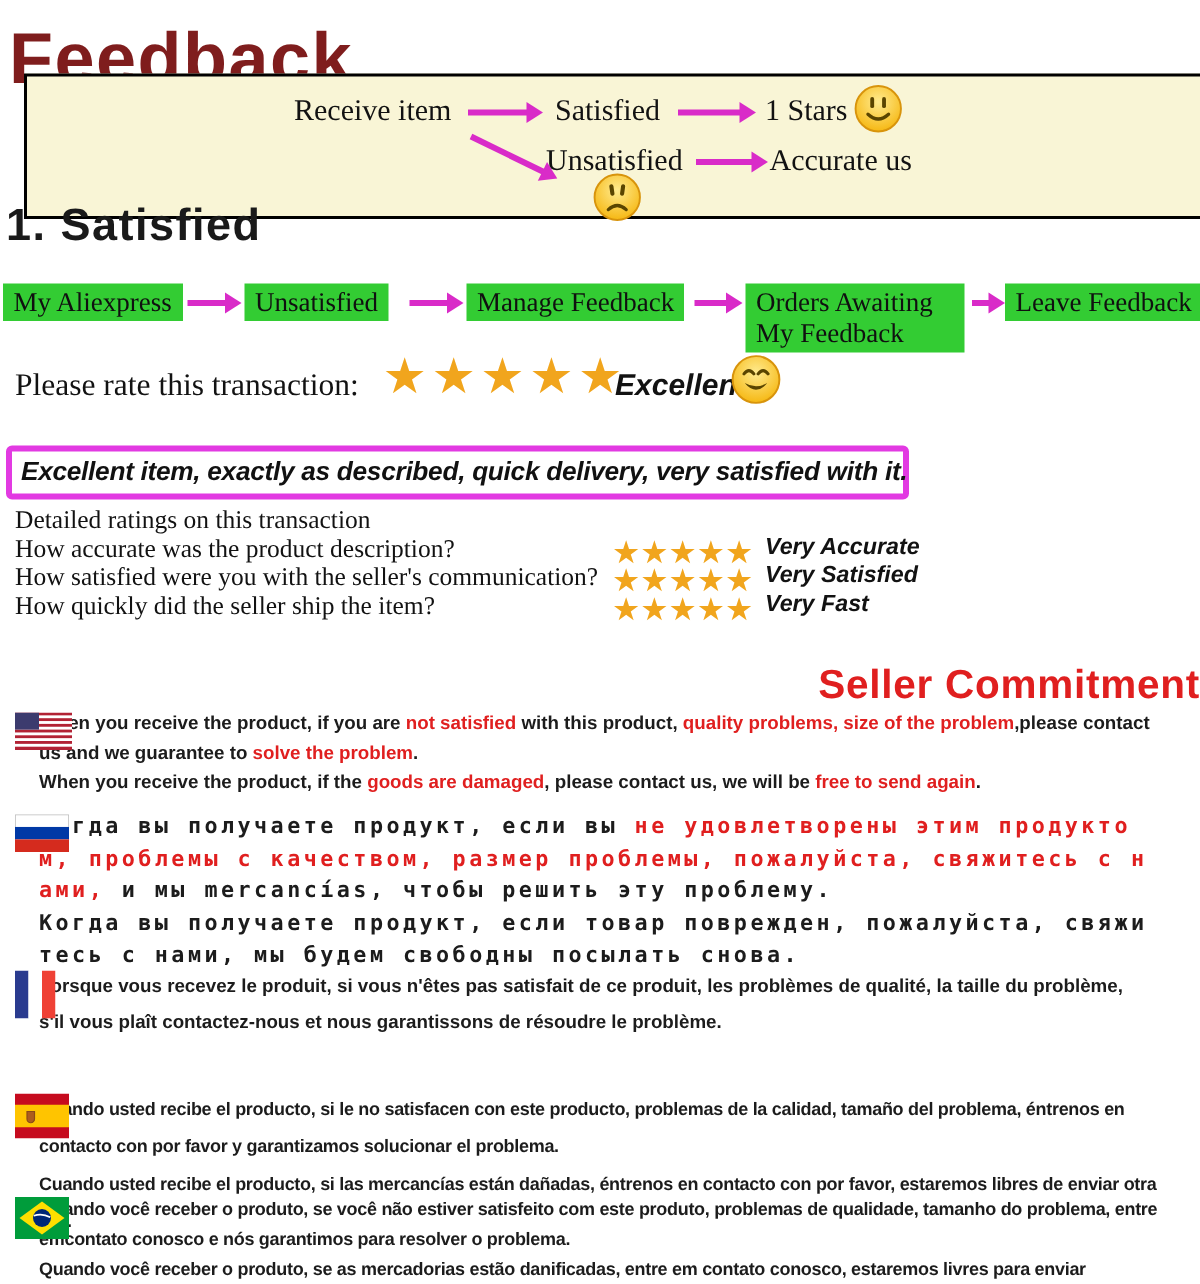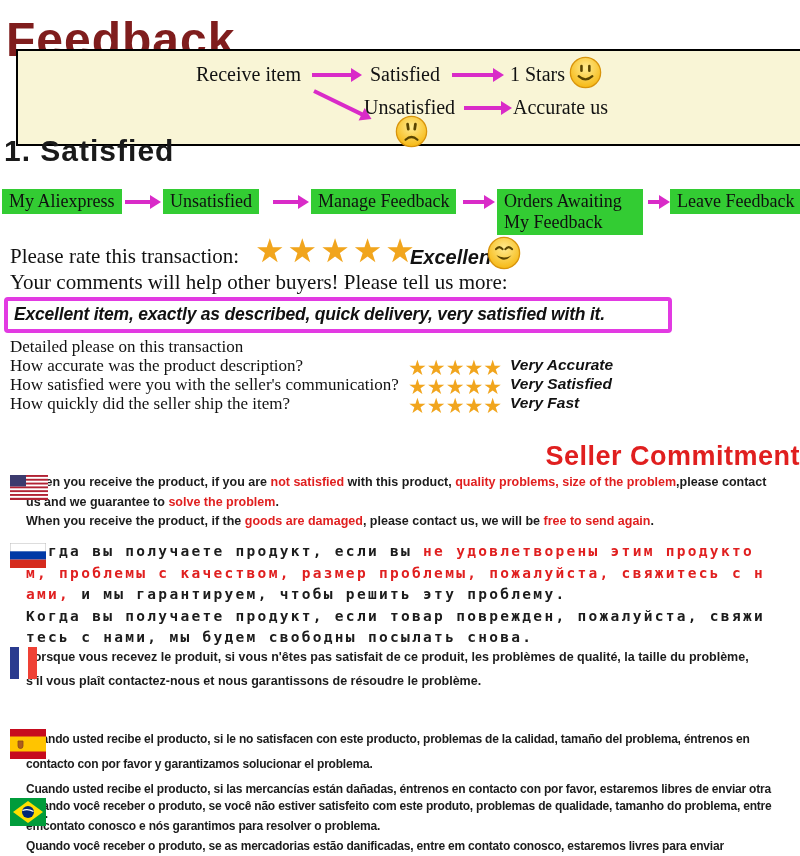--- a/index.html
+++ b/index.html
@@ -34,21 +34,21 @@
   .step{position:absolute;top:2px;background:var(--green);color:#101010;
         font-size:18px;line-height:21px;padding:2px 7px;white-space:nowrap;}
   .step.wrap{white-space:normal;}
 
   .serif21{position:absolute;font-size:21px;white-space:nowrap;}
   .bigstars{position:absolute;font-size:33px;letter-spacing:3px;color:var(--gold);
             font-family:"DejaVu Sans",sans-serif;line-height:33px;}
   .exlabel{position:absolute;font-family:"Liberation Sans",sans-serif;
            font-style:italic;font-weight:700;font-size:20px;white-space:nowrap;}
 
-  .comment-box{position:absolute;left:4px;top:297px;width:668px;height:36px;
+  .comment-box{position:absolute;left:4px;top:297px;width:602px;height:36px;
                box-sizing:border-box;border:4px solid #e23ae2;border-radius:4px;
                background:#fff;}
   .comment-text{font-family:"Liberation Sans",sans-serif;font-style:italic;font-weight:700;
                 font-size:17.5px;line-height:27px;padding:0 6px;white-space:nowrap;
                 letter-spacing:-0.2px;color:#111;}
 
   .dhead{position:absolute;left:10px;top:337px;font-size:17px;}
   .drow{position:absolute;left:10px;width:784px;display:flex;align-items:flex-start;}
   .q{width:398px;font-size:17px;}
   .dstars{width:102px;font-size:21px;color:var(--gold);font-family:"DejaVu Sans",sans-serif;}
@@ -134,27 +134,26 @@
   <span class="exlabel" style="left:410px;top:246px">Excellent</span>
   <span class="emoji" style="left:487px;top:236px">
     <svg width="34" height="34" viewBox="0 0 36 36">
       <circle cx="18" cy="18" r="16.5" fill="url(#faceg)" stroke="#d8940c" stroke-width="1.4"></circle>
       <path d="M9.5 14 Q13 9.5 16.5 14" stroke="#5a4500" stroke-width="2.2" fill="none" stroke-linecap="round"></path>
       <path d="M19.5 14 Q23 9.5 26.5 14" stroke="#5a4500" stroke-width="2.2" fill="none" stroke-linecap="round"></path>
       <path d="M10 20.5 Q18 30 26 20.5 Q18 25 10 20.5 Z" fill="#5a4500"></path>
     </svg>
   </span>
 
-  <span class="serif21" style="left:10px;top:270px">Your comments will help other buyers! Please tell us more:</span>
 
   <div class="comment-box">
     <div class="comment-text">Excellent item, exactly as described, quick delivery, very satisfied with it.</div>
   </div>
 
-  <div class="dhead">Detailed please on this transaction</div>
+  <div class="dhead">Detailed ratings on this transaction</div>
   <div class="drow" style="top:356px">
     <span class="q">How accurate was the product description?</span>
     <span class="dstars">★★★★★</span>
     <span class="dlabel">Very Accurate</span>
   </div>
   <div class="drow" style="top:375px">
     <span class="q">How satisfied were you with the seller's communication?</span>
     <span class="dstars">★★★★★</span>
     <span class="dlabel">Very Satisfied</span>
   </div>
@@ -189,21 +188,21 @@
 
   <div class="lang" style="top:541px">
     <span class="flagbox">
       <svg width="36" height="25" viewBox="0 0 36 25">
         <rect width="36" height="25" fill="#fff" stroke="#bbb" stroke-width="1"></rect>
         <rect y="8.3" width="36" height="8.3" fill="#0039a6"></rect>
         <rect y="16.6" width="36" height="8.4" fill="#d52b1e"></rect>
       </svg>
     </span>
     <div class="ltext ru">
-      <p><span>Когда вы получаете продукт, если вы </span><span class="rd">не удовлетворены этим продуктом, проблемы с качеством, размер проблемы, пожалуйста, свяжитесь с нами,</span><span> и мы гарантируем, чтобы решить эту проблему.</span></p>
+      <p><span>Когда вы получаете продукт, если вы </span><span class="rd">не удовлетворены этим продуктом, проблемы с качеством, размер проблемы, пожалуйста, свяжитесь с нами,</span><span> и мы mercancías, чтобы решить эту проблему.</span></p>
       <p><span>Когда вы получаете продукт, если товар поврежден, пожалуйста, свяжитесь с нами, мы будем свободны посылать снова.</span></p>
     </div>
   </div>
 
   <div class="lang" style="top:645px">
     <span class="flagbox">
       <svg width="27" height="32" viewBox="0 0 27 32">
         <rect width="9" height="32" fill="#2a3b8f"></rect>
         <rect x="9" width="9" height="32" fill="#fff"></rect>
         <rect x="18" width="9" height="32" fill="#ef4135"></rect>

